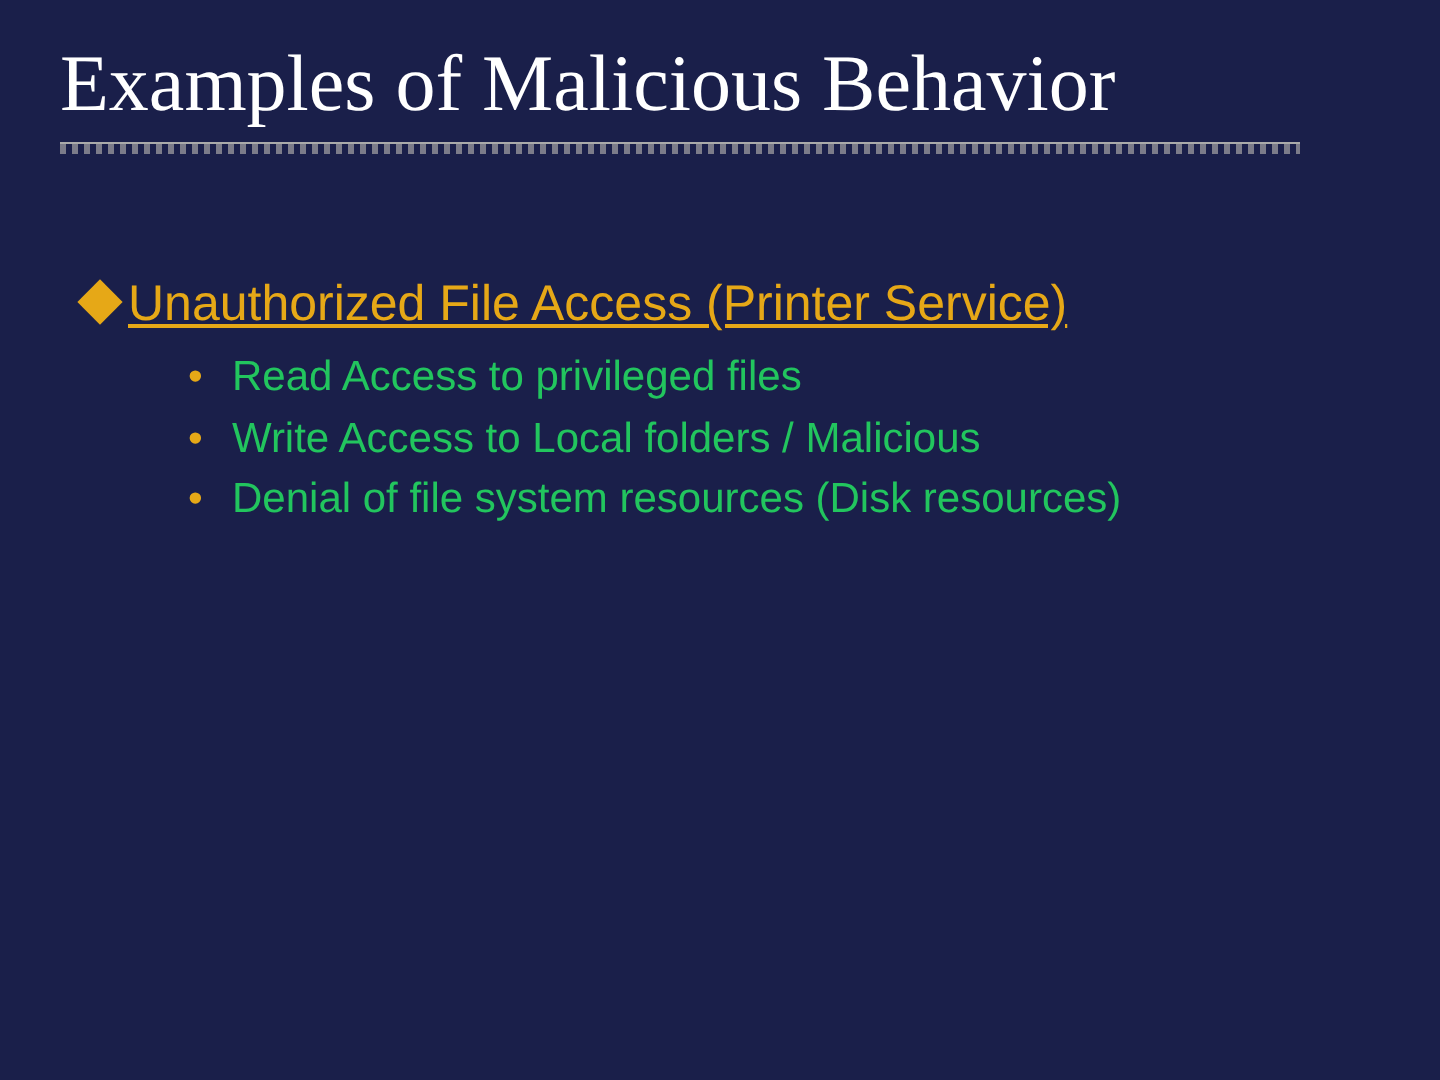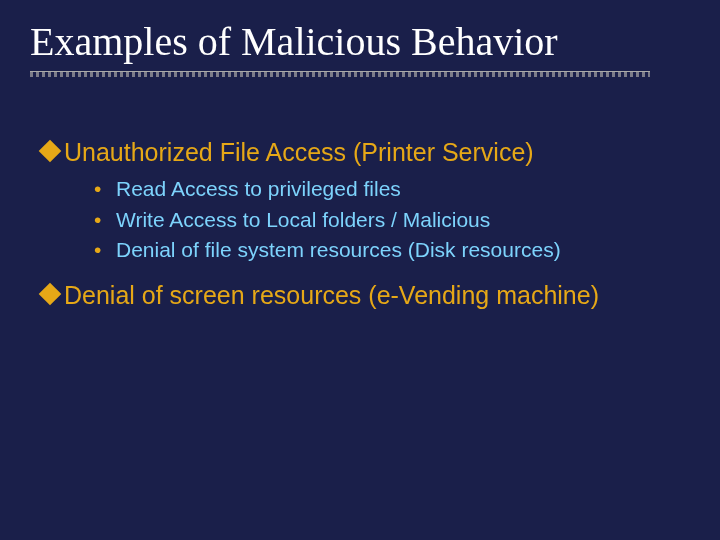--- a/index.html
+++ b/index.html
@@ -54,29 +54,30 @@
     height: 16px;
     background: #e6a817;
     transform: rotate(45deg);
     margin: 6px 6px 0 0;
     flex: 0 0 16px;
   }
   .section-title {
     font-size: 25px;
     color: #e6a817;
     line-height: 1.25;
+    text-decoration: underline;
   }
   .sub-list {
     list-style: none;
     padding: 0;
     margin: 4px 0 14px 64px;
   }
   .sub-list li {
     font-size: 21px;
-    color: #7dd3fc;
+    color: #22c55e;
     line-height: 1.45;
     position: relative;
     padding-left: 22px;
   }
   .sub-list li::before {
     content: "•";
     position: absolute;
     left: 0;
     top: 0;
     color: #e6a817;
@@ -96,18 +97,14 @@
       <div class="section-title">Unauthorized File Access (Printer Service)</div>
     </div>
     <ul class="sub-list">
       <li>Read Access to privileged files</li>
       <li>Write Access to Local folders / Malicious</li>
       <li>Denial of file system resources (Disk resources)</li>
     </ul>
   </div>
 
   <div class="section">
-    <div class="section-head">
-      <div class="diamond"></div>
-      <div class="section-title">Denial of screen resources (e-Vending machine)</div>
-    </div>
   </div>
 </div>
 
 </body></html>

